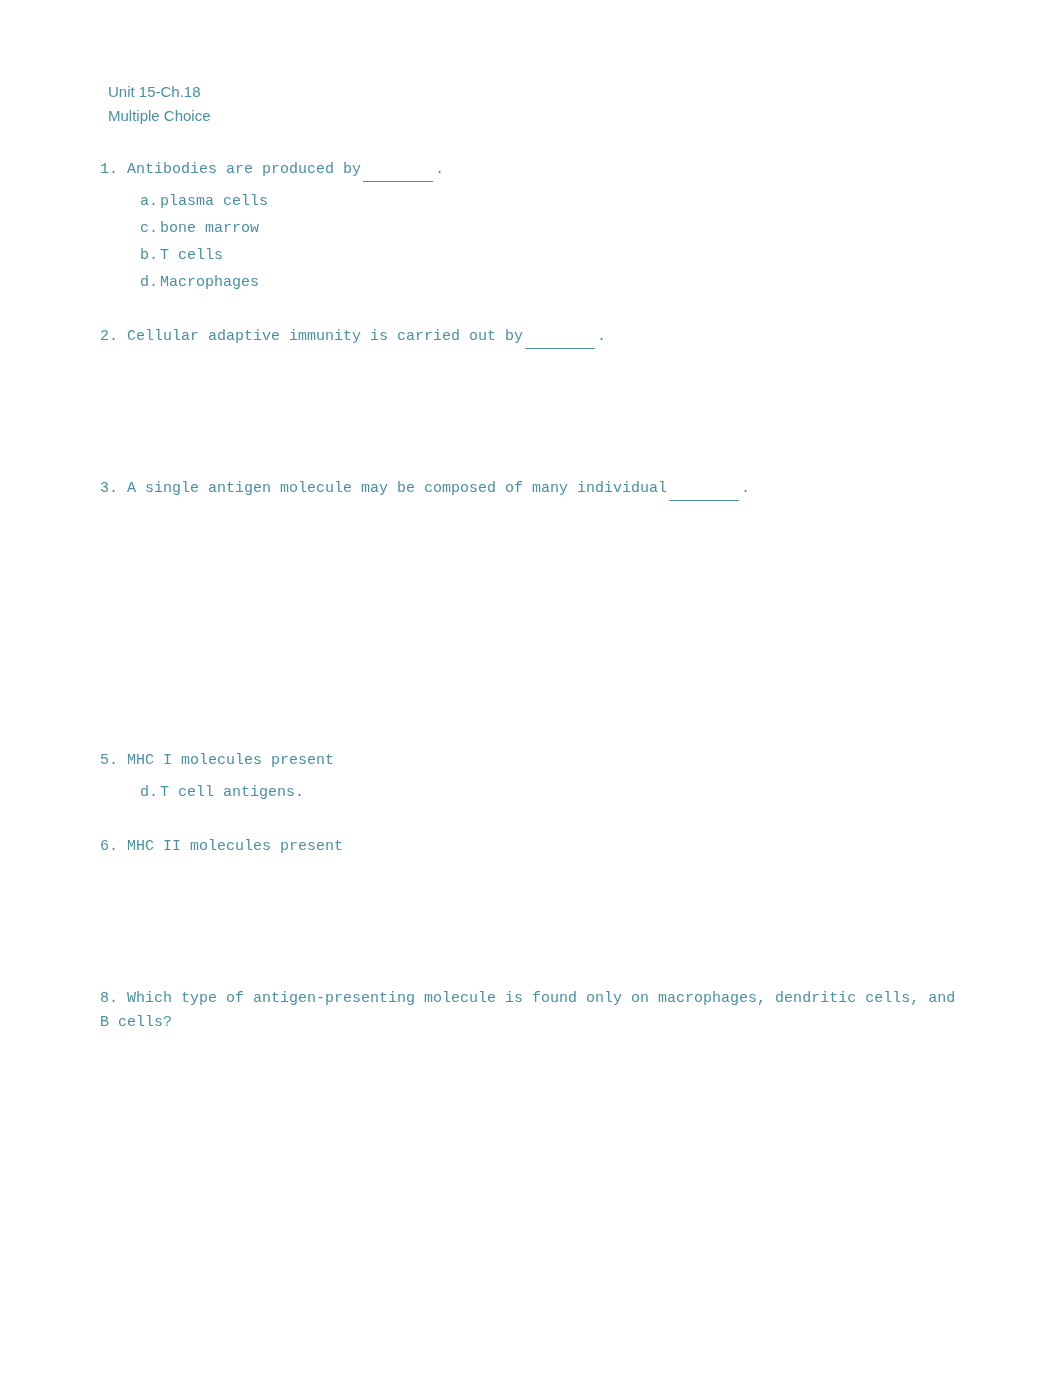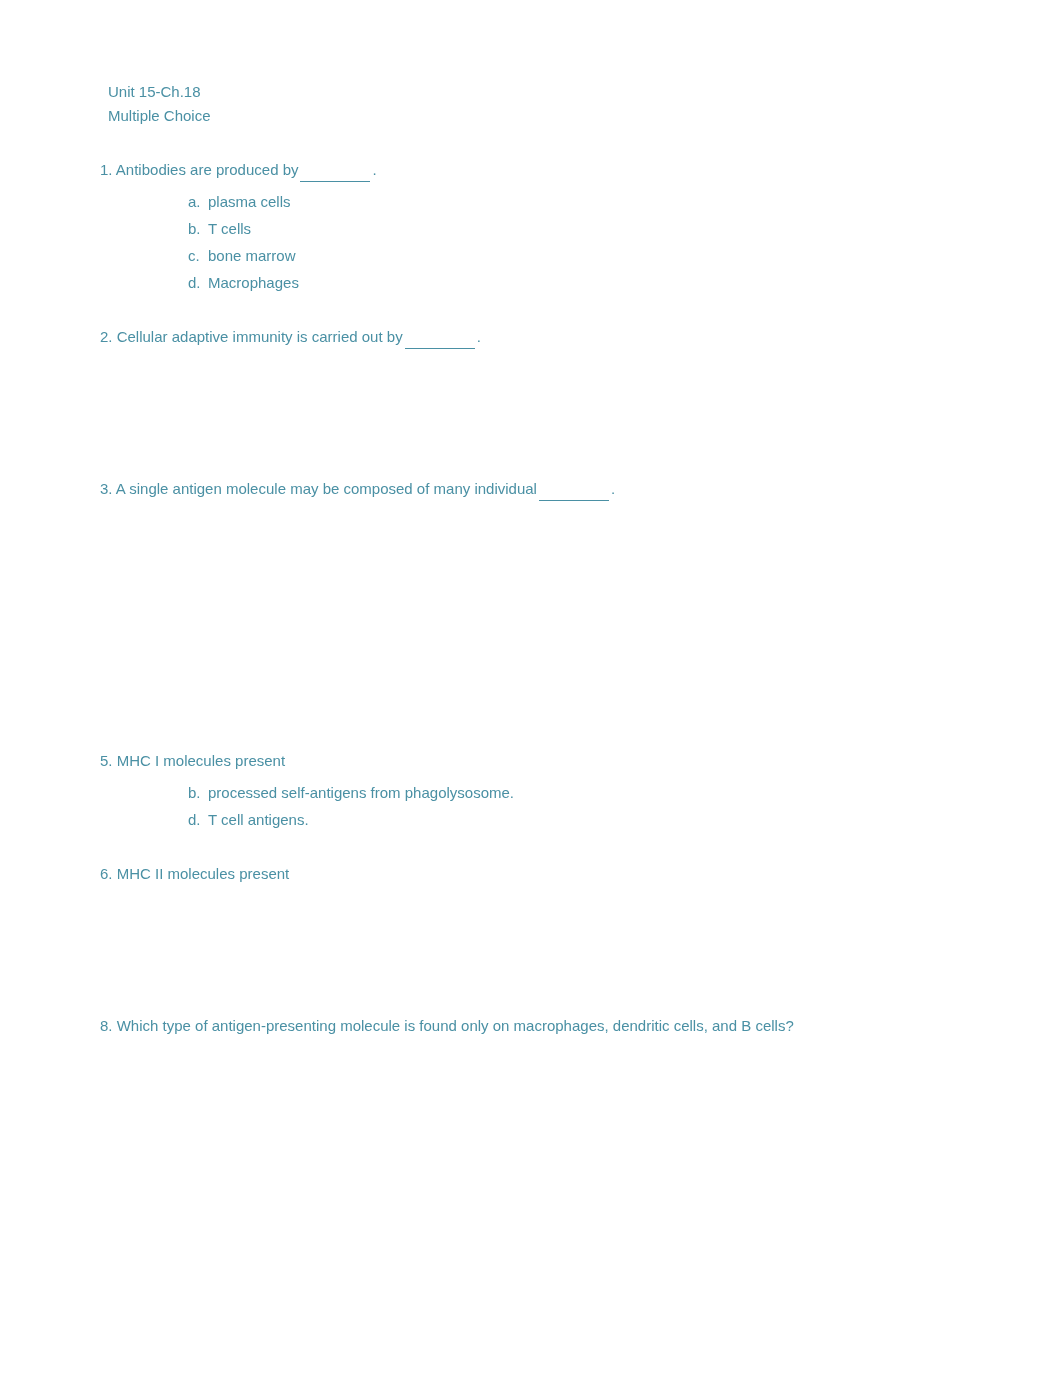--- a/index.html
+++ b/index.html
@@ -19,20 +19,21 @@
     }
 
     .header {
       margin-bottom: 30px;
       line-height: 1.6;
       margin-left: 8px;
     }
 
     .question-block {
       margin-bottom: 30px;
+      font-family: Liberation Mono, monospace;
     }
 
     .question-text {
       margin-bottom: 8px;
       line-height: 1.6;
     }
 
     .blank {
       display: inline-block;
       border-bottom: 1px solid #4a90a4;
@@ -44,21 +45,20 @@
 
     .options-list {
       list-style: none;
       padding-left: 40px;
       margin-top: 5px;
     }
 
     .options-list li {
       margin-bottom: 3px;
       line-height: 1.6;
-      margin-left: 48px;
     }
 
     .option-label {
       display: inline-block;
       width: 20px;
     }
 
     .spacer {
       height: 90px;
     }
@@ -69,40 +69,39 @@
 <div class="header">
   <div>Unit 15-Ch.18</div>
   <div>Multiple Choice</div>
 </div>
 
 <div id="questions-container">
     <div class="question-block">
       <div class="question-text"><span>1. </span><span>Antibodies are produced by</span><span class="blank"></span><span>.</span></div>
       <ul class="options-list">
         <li><span class="option-label">a.</span><span>plasma cells</span></li>
+        <li><span class="option-label">c.</span><span>bone marrow</span></li>
         <li><span class="option-label">b.</span><span>T cells</span></li>
-        <li><span class="option-label">c.</span><span>bone marrow</span></li>
         <li><span class="option-label">d.</span><span>Macrophages</span></li>
       </ul>
     </div>
     <div class="question-block">
       <div class="question-text"><span>2. </span><span>Cellular adaptive immunity is carried out by</span><span class="blank"></span><span>.</span></div>
       <div class="spacer"></div>
     </div>
     <div class="question-block">
       <div class="question-text"><span>3. </span><span>A single antigen molecule may be composed of many individual</span><span class="blank"></span><span>.</span></div>
       <div class="spacer"></div>
     </div>
     <div class="question-block">
       <div class="spacer"></div>
     </div>
     <div class="question-block">
       <div class="question-text"><span>5. </span><span>MHC I molecules present</span></div>
       <ul class="options-list">
-        <li><span class="option-label">b.</span><span>processed self-antigens from phagolysosome.</span></li>
         <li><span class="option-label">d.</span><span>T cell antigens.</span></li>
       </ul>
     </div>
     <div class="question-block">
       <div class="question-text"><span>6. </span><span>MHC II molecules present</span></div>
       <div class="spacer"></div>
     </div>
     <div class="question-block">
       <div class="question-text"><span>8. </span><span>Which type of antigen-presenting molecule is found only on macrophages, dendritic cells, and B cells?</span></div>
     </div>

